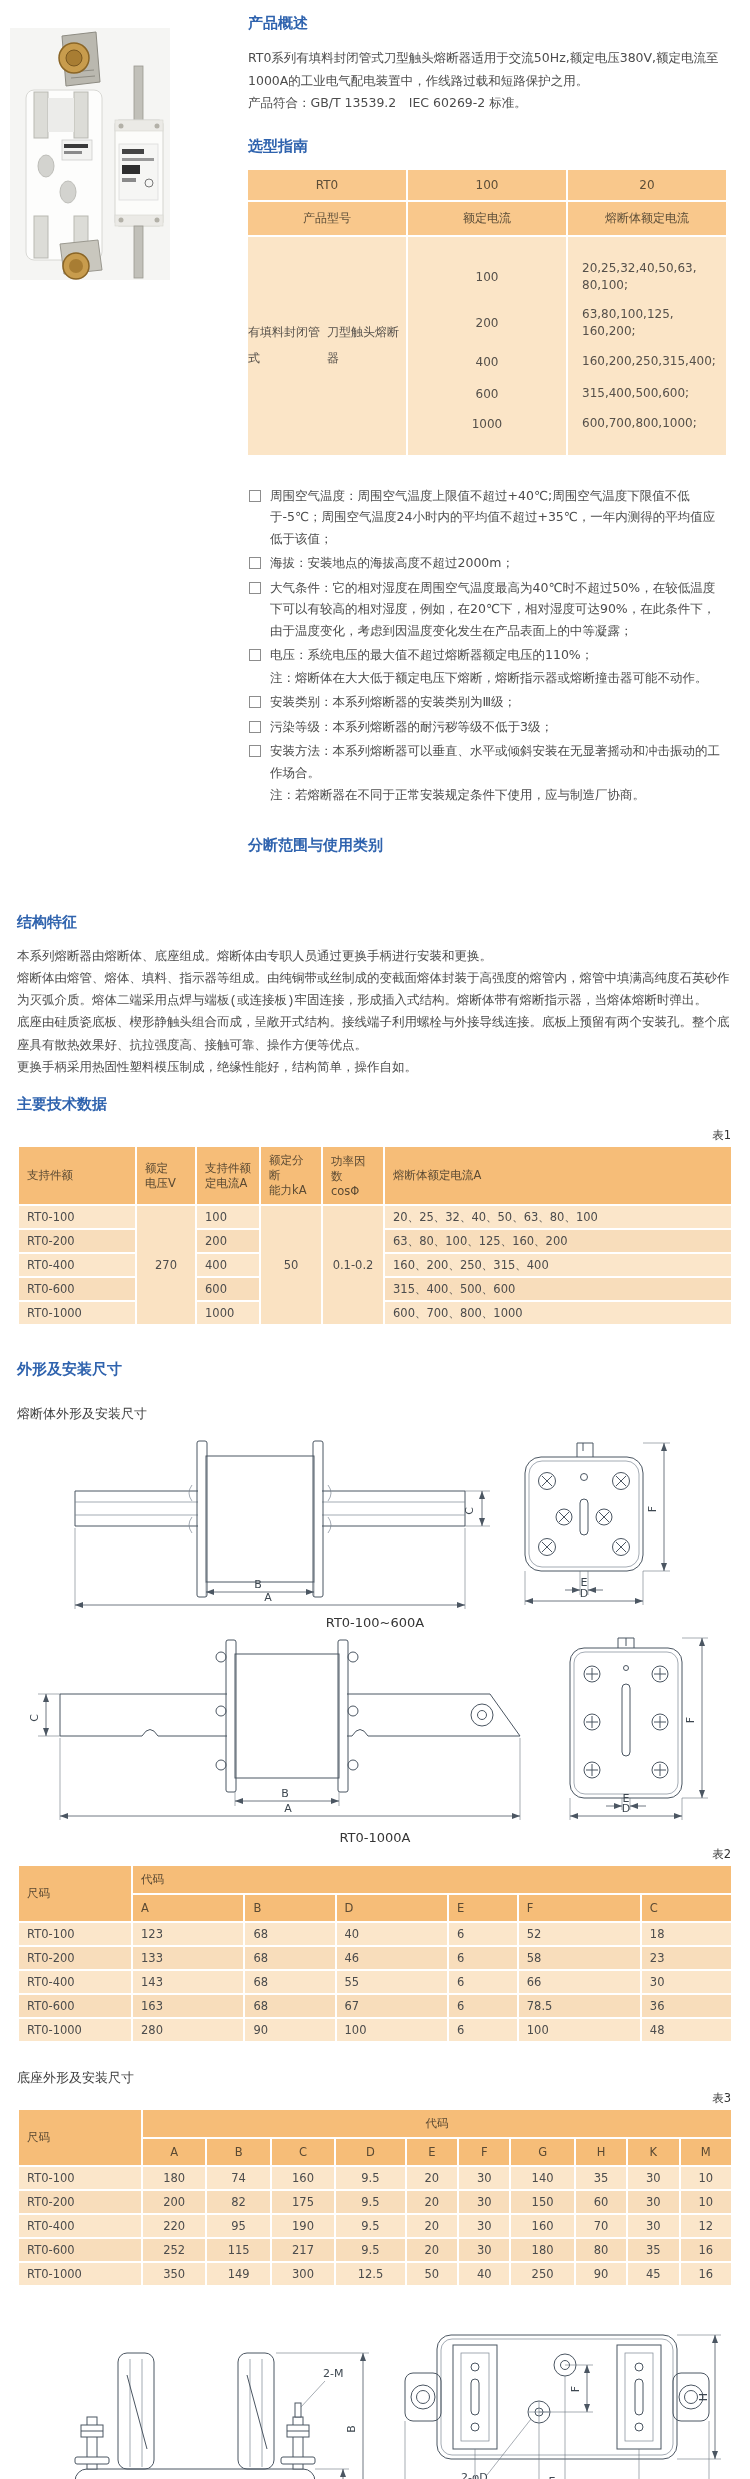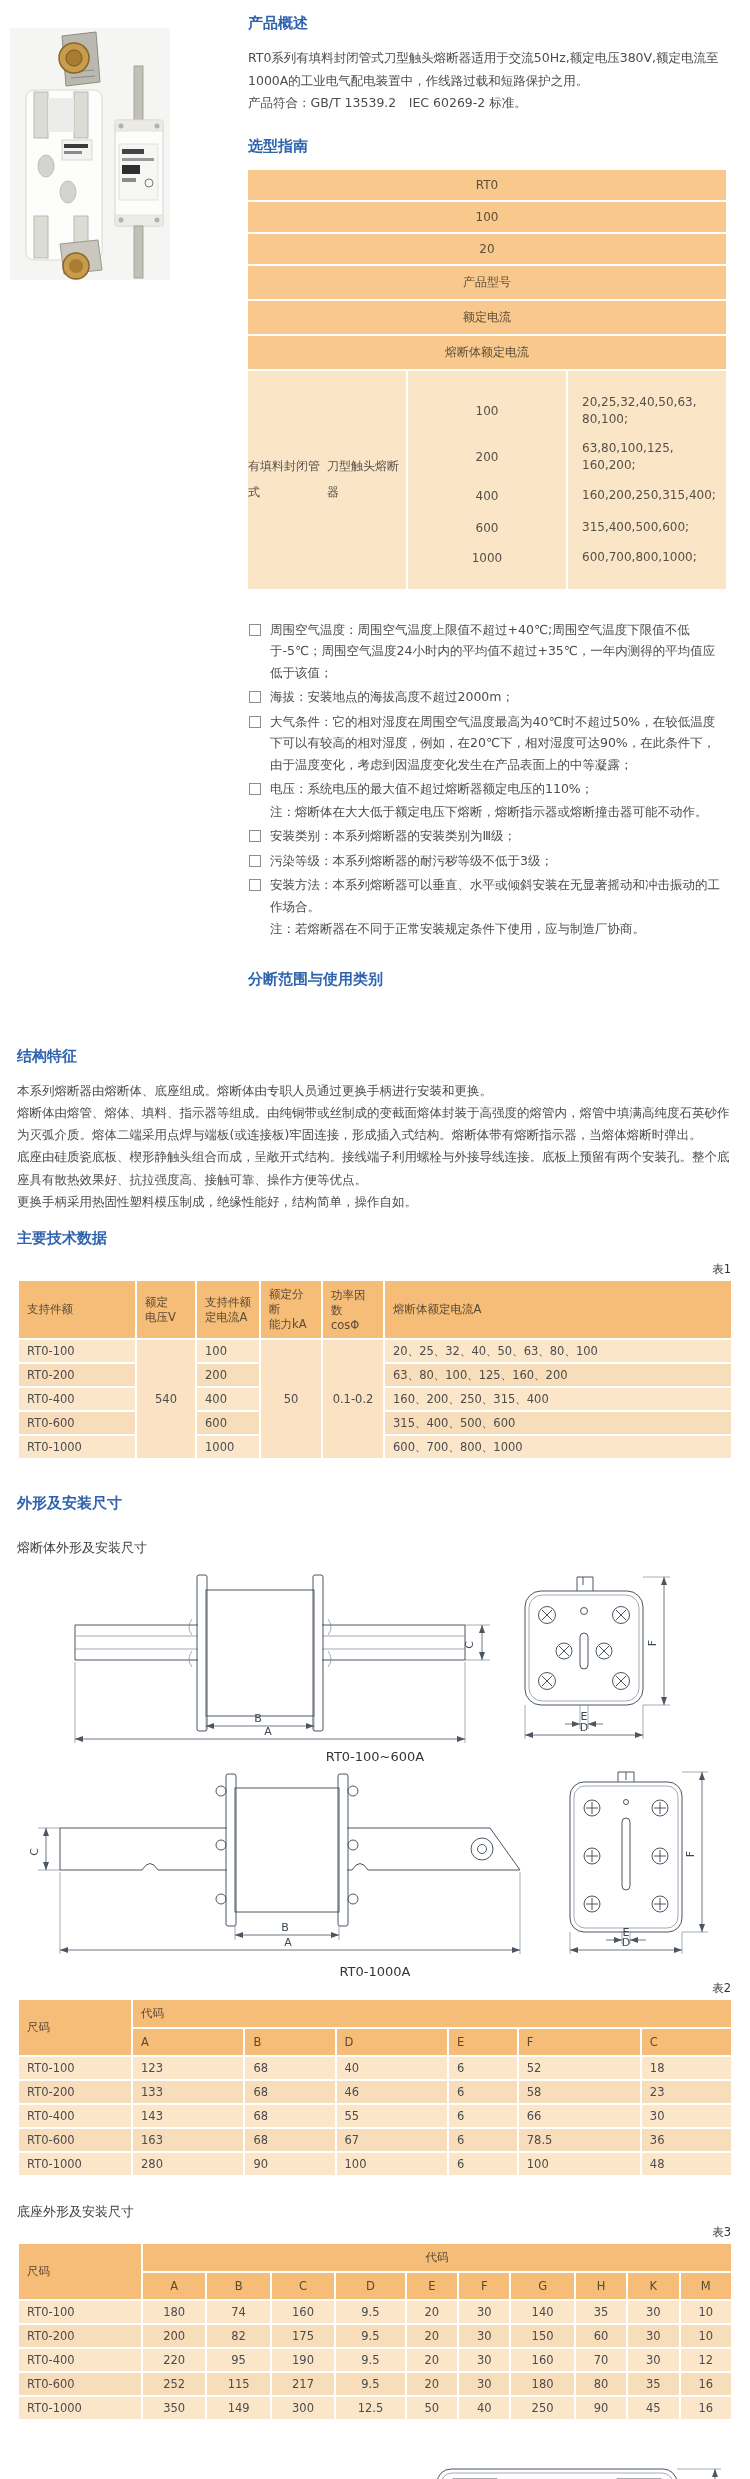--- a/index.html
+++ b/index.html
@@ -5,39 +5,39 @@
   html,body{margin:0;padding:0;background:#fff;}
   body{width:750px;font-family:"DejaVu Sans","Liberation Sans",sans-serif;color:#4c4c4c;}
   .page{width:750px;height:2479px;overflow:hidden;background:#ffffff;position:relative;border-radius:19px;}
   h2.sec{color:#2f63ae;font-size:15px;font-weight:bold;margin:0 0 14px;}
   .top{display:flex;padding:14px 24px 0 10px;}
   .photo-wrap{flex:0 0 238px;padding-top:14px;}
   .top-right{flex:1;min-width:0;}
   p.body{font-size:12.5px;line-height:1.8;margin:2px 0 22px;}
   
   .sel-table{margin:4px 0 0;}
-  .sel-row{display:flex;gap:2px;margin-bottom:2px;flex-direction:column;}
+  .sel-row{display:flex;gap:2px;margin-bottom:2px;}
   .sel-cell{flex:1;background:#f9c88c;text-align:center;font-size:12px;color:#5d4e38;padding:8px 0;}
   .sel-body{display:flex;gap:2px;}
   .sel-col{flex:1;background:#fbe5c7;padding:16px 0;font-size:12px;color:#55504a;}
   .sel-name{display:flex;flex-direction:row;align-items:center;justify-content:center;line-height:2.1;}
   .sel-item{display:flex;align-items:center;}
   .cur .sel-item{justify-content:center;}
   .bod .sel-item{padding:0 8px 0 14px;line-height:1.35;}
   .rh0{height:48px}.rh1{height:44px}.rh2{height:34px}.rh3{height:30px}.rh4{height:30px}
   
   .cond{margin-top:30px;}
   .ci{display:flex;font-size:12.5px;line-height:1.72;margin-bottom:3px;}
   .cbx{width:10px;height:10px;border:1px solid #8d8d8d;margin:5px 9px 0 1px;flex:0 0 10px;}
   .cnote{margin-top:1px;}
   .brk{margin-top:30px;}
   
   .full{padding:0 17px;}
   .structure{margin-top:44px;}
-  .structure p{font-size:12.5px;line-height:1.78;margin:0;}
+  .structure p{font-size:12.5px;line-height:1.78;margin:0;font-family:Liberation Mono, monospace;}
   .tech{margin-top:16px;}
   .tbl-label{text-align:right;font-size:11.5px;color:#333;margin:2px 2px 2px 0;}
   table.dt{width:100%;border-collapse:separate;border-spacing:2px;}
   table.dt th{background:#f6bd78;font-size:11.5px;font-weight:normal;color:#5b4a33;text-align:left;padding:6px 8px;white-space:pre-line;vertical-align:middle;}
   table.dt td{background:#fbe6ca;font-size:11.5px;color:#4c4c4c;padding:2px 8px;height:18px;vertical-align:middle;}
   table.dt tr.alt td{background:#f8ddbb;}
   table.dt td.mg{background:#fae2c2;text-align:center;}
   table.dt th.ctr,table.dt td.ctr{text-align:center;}
   .dims{margin-top:34px;}
   .subttl{font-size:13px;color:#3e3e3e;margin:26px 0 4px;}
@@ -210,21 +210,21 @@
         <th>支持件额
 定电流A</th>
         <th>额定分断
 能力kA</th>
         <th>功率因数
 cosΦ</th>
         <th>熔断体额定电流A</th>
       </tr>
       <tr>
         <td>RT0-100</td>
-        <td class="mg" rowspan="5">540</td>
+        <td class="mg" rowspan="5">270</td>
         <td>100</td>
         <td class="mg" rowspan="5">50</td>
         <td class="mg" rowspan="5">0.1-0.2</td>
         <td>20、25、32、40、50、63、80、100</td>
       </tr>
       <tr class="alt">
         <td>RT0-200</td>
         <td>200</td>
         <td>63、80、100、125、160、200</td>
       </tr>

